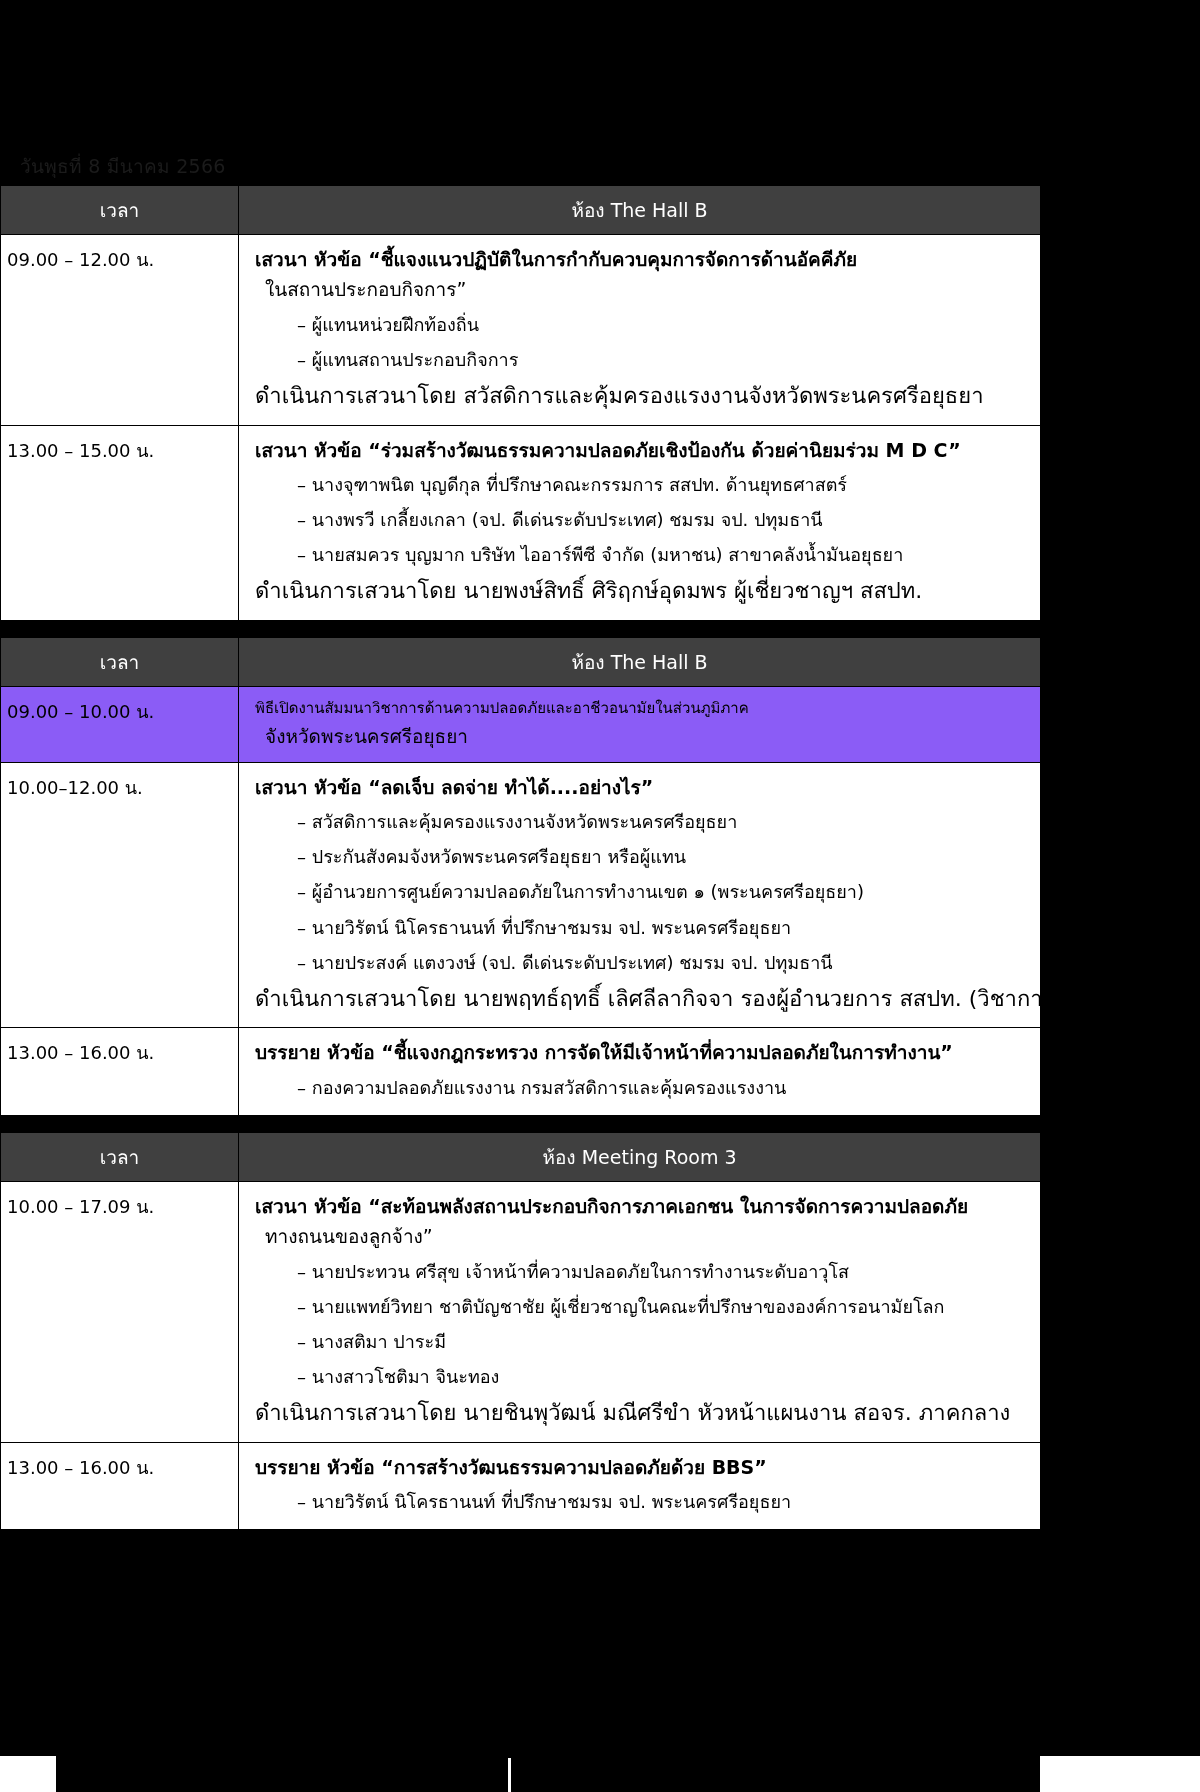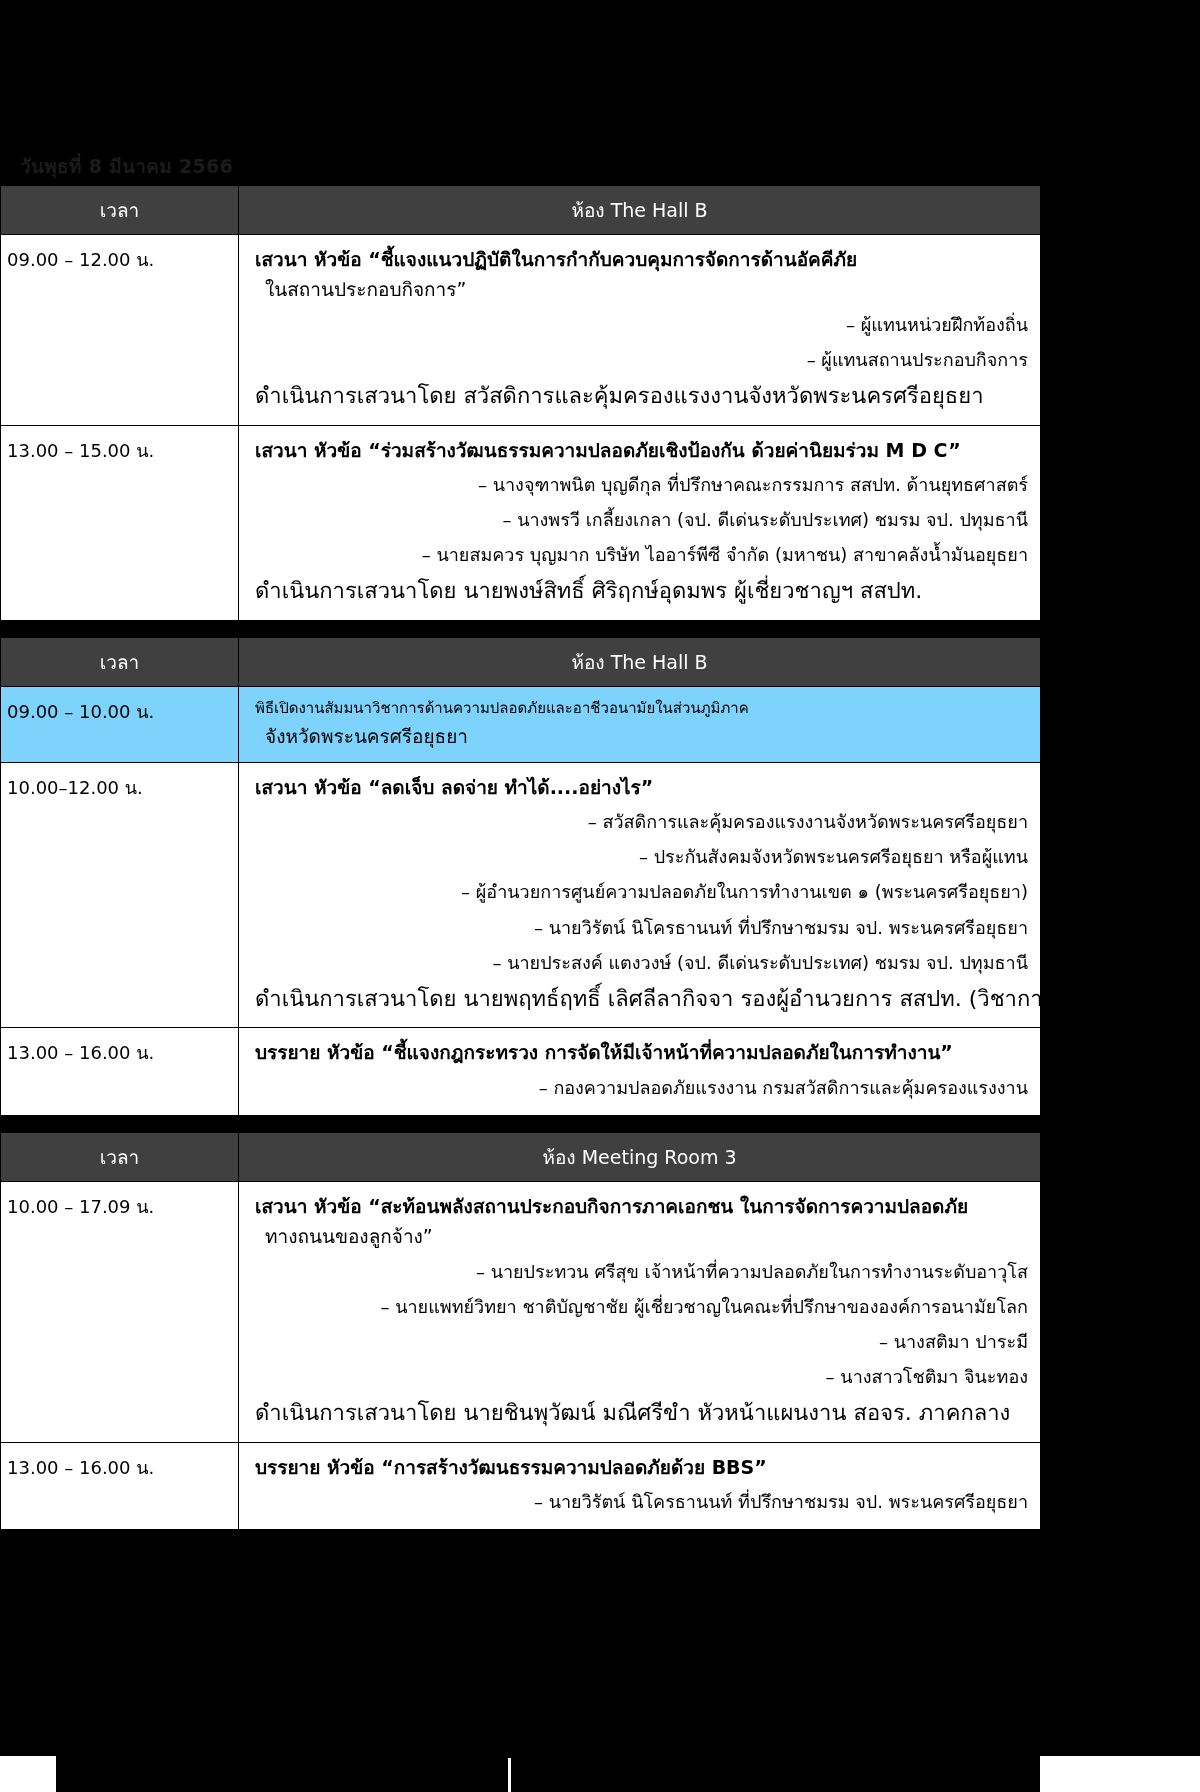--- a/index.html
+++ b/index.html
@@ -29,21 +29,21 @@
     left: 0px;
     top: 145px;
     width: 1040px;
     background: #ffffff;
   }
   .day-band {
     background: #000000;
     color: #1c1c1c;
     padding: 6px 20px 4px 20px;
     font-size: 19px;
-    font-weight: 700;
+    font-weight: 400;
     letter-spacing: 0.3px;
   }
   .day-band .day-text {
     color: #1b1b1b;
   }
   
   table.sched {
     border-collapse: collapse;
     width: 1040px;
     table-layout: fixed;
@@ -81,38 +81,37 @@
   }
   .topic-cont {
     font-weight: 400;
     font-size: 19px;
     padding-left: 10px;
   }
   ul.speakers {
     list-style: none;
     margin: 2px 0 0 0;
     padding: 0 0 0 42px;
-    text-align: right;
   }
   ul.speakers li {
     font-size: 18px;
     line-height: 1.95;
     white-space: nowrap;
   }
   ul.speakers li:before {
     content: "– ";
   }
   .moderator {
     font-size: 22px;
     line-height: 1.7;
     padding-left: 0px;
     white-space: nowrap;
   }
   .highlight-row td {
-    background: #7dd3fc;
+    background: #8b5cf6;
     margin-left: 41px;
   }
   .opening-line1 {
     font-size: 15px;
     line-height: 1.65;
   }
   .opening-line2 {
     font-size: 19px;
     line-height: 1.65;
     padding-left: 10px;

